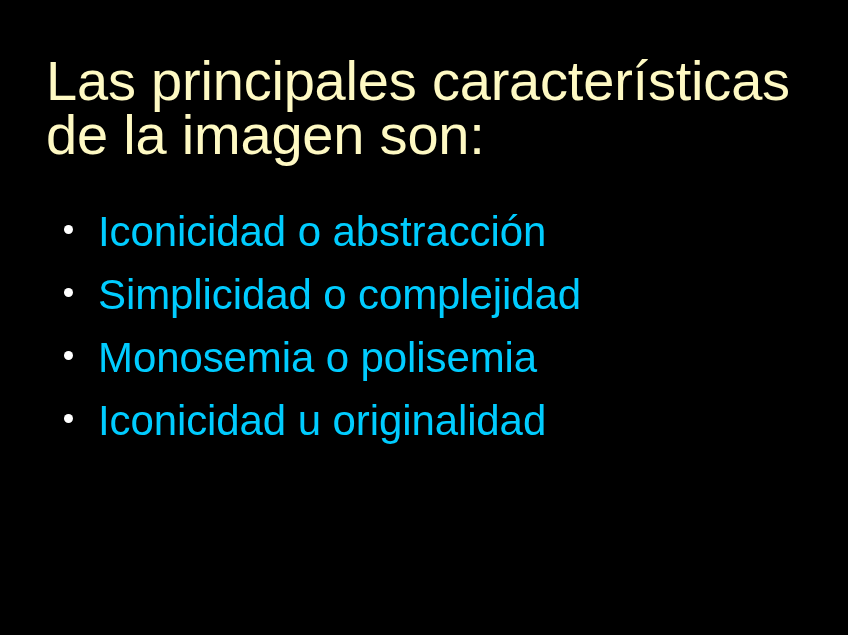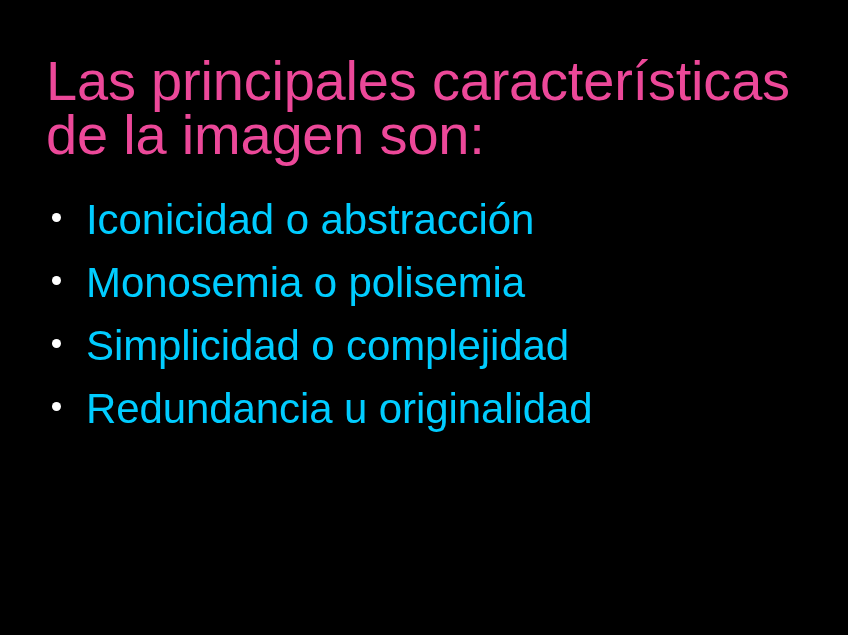--- a/index.html
+++ b/index.html
@@ -19,33 +19,33 @@
     width: 848px;
     height: 635px;
     background: #000000;
     box-sizing: border-box;
   }
   #slide-title {
     position: absolute;
     left: 46px;
     top: 54px;
     width: 780px;
-    color: #ec4899;
+    color: #fef9c3;
     font-size: 56px;
     line-height: 54px;
     font-weight: 400;
     letter-spacing: -0.2px;
     white-space: pre-wrap;
   }
   #bullet-list {
     position: absolute;
     left: 46px;
     top: 197px;
     width: 780px;
-    margin: 0;
+    margin: 12px;
     padding: 0;
     list-style: none;
   }
   .bullet-row {
     display: flex;
     align-items: flex-start;
     height: 63px;
   }
   .bullet-marker {
     flex: 0 0 auto;
@@ -86,33 +86,33 @@
       <span class="bullet-marker">
         <span class="bullet-dot"></span>
       </span>
       <span class="bullet-text">Iconicidad o abstracción</span>
     </li>
 
     <li class="bullet-row">
       <span class="bullet-marker">
         <span class="bullet-dot"></span>
       </span>
+      <span class="bullet-text">Simplicidad o complejidad</span>
+    </li>
+
+    <li class="bullet-row">
+      <span class="bullet-marker">
+        <span class="bullet-dot"></span>
+      </span>
       <span class="bullet-text">Monosemia o polisemia</span>
     </li>
 
     <li class="bullet-row">
       <span class="bullet-marker">
         <span class="bullet-dot"></span>
       </span>
-      <span class="bullet-text">Simplicidad o complejidad</span>
-    </li>
-
-    <li class="bullet-row">
-      <span class="bullet-marker">
-        <span class="bullet-dot"></span>
-      </span>
-      <span class="bullet-text">Redundancia u originalidad</span>
+      <span class="bullet-text">Iconicidad u originalidad</span>
     </li>
 
 
   </ul>
 
 </div>
 
 </body></html>

